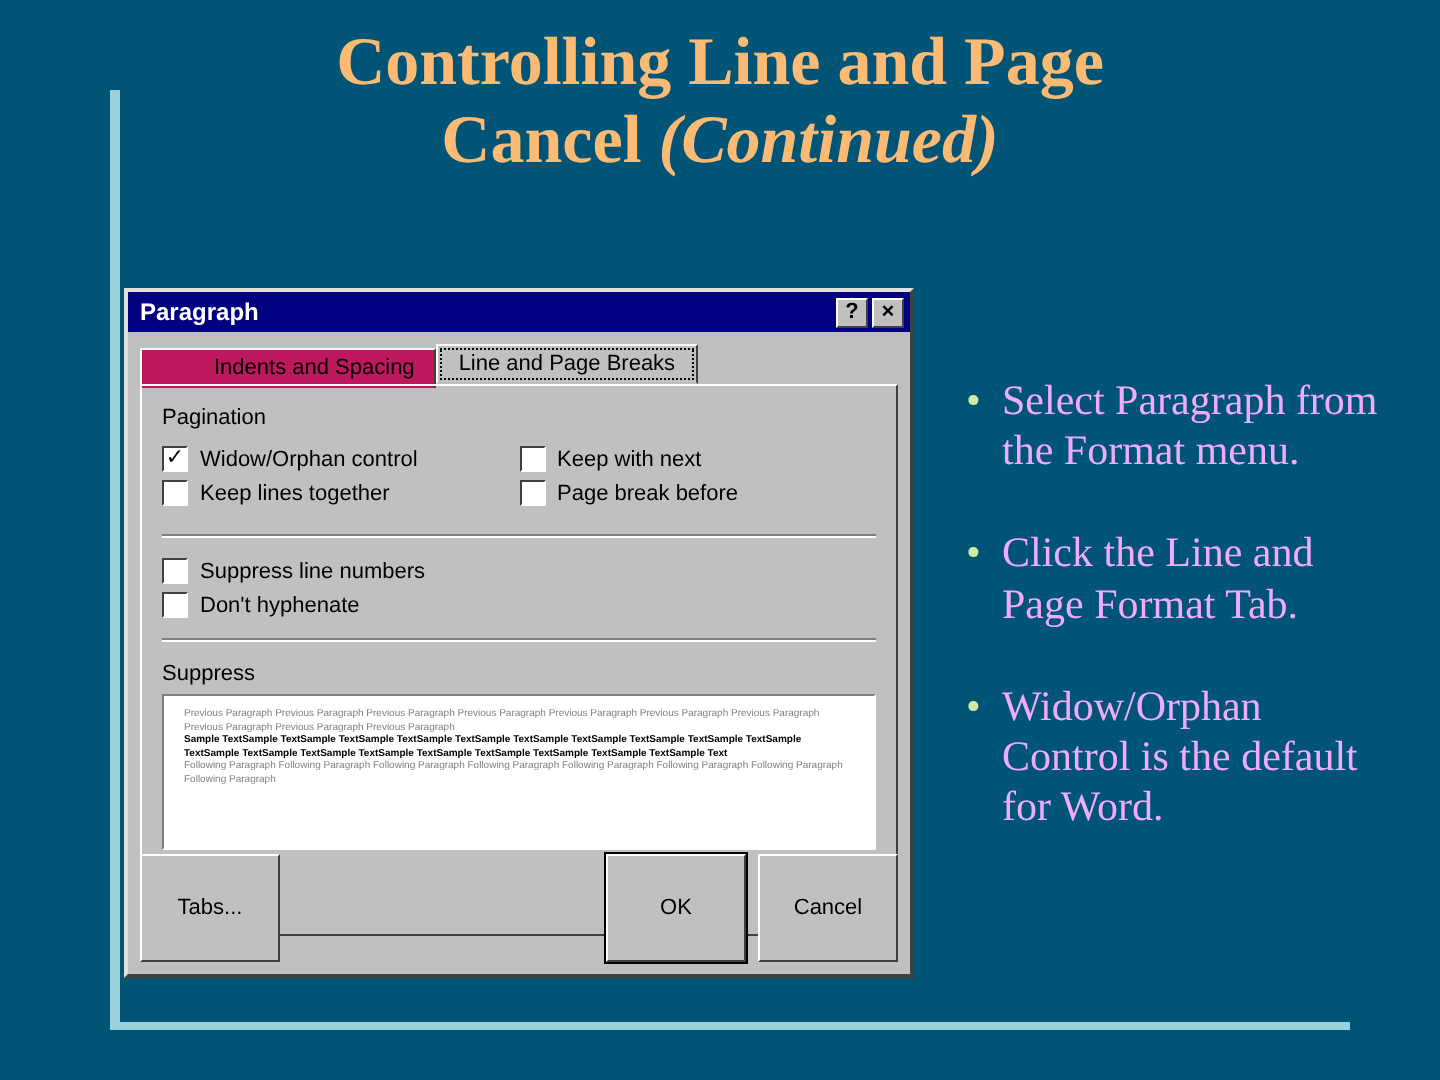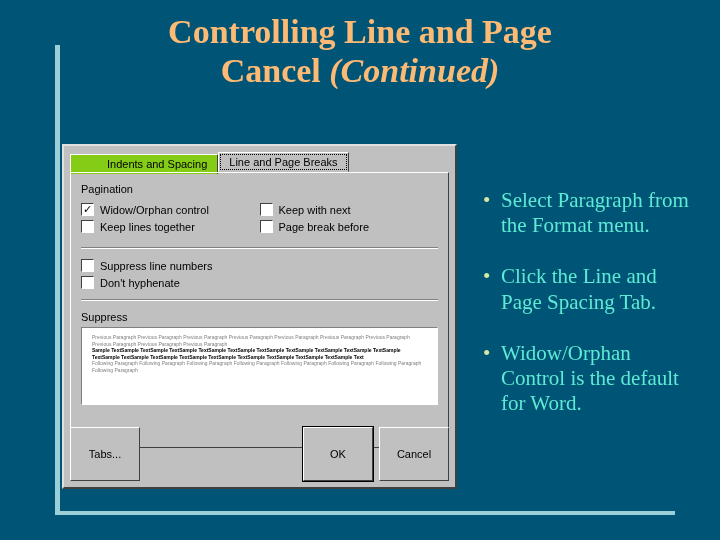--- a/index.html
+++ b/index.html
@@ -78,21 +78,21 @@
   .tab {
     padding: 3px 10px;
     background: #c0c0c0;
     border-top: 1px solid #fff;
     border-left: 1px solid #fff;
     border-right: 1px solid #404040;
     font-size: 11px;
     position: relative;
     margin-right: 0px;
   }
-  .tab.inactive { top: 2px; background: #84cc16; padding-left: 36px; }
+  .tab.inactive { top: 2px; background: #be185d; padding-left: 36px; }
   .tab.active {
     border-bottom: 1px solid #c0c0c0;
     z-index: 2;
     outline: 1px dotted #000;
     outline-offset: -3px;
   }
   .tabpanel {
     margin: 0 6px 6px 6px;
     border-top: 1px solid #fff;
     border-left: 1px solid #fff;
@@ -155,21 +155,21 @@
     text-align: center;
   }
   .btn.default { outline: 1px solid #000; }
   .btnrow .right { display: flex; gap: 6px; }
 
   
   .bullets {
     position: absolute;
     top: 188px; right: 25px;
     width: 212px;
-    color: #5eead4;
+    color: #f0abfc;
     font-size: 21px;
     line-height: 1.2;
   }
   .bullets li {
     list-style: none;
     margin-bottom: 26px;
     padding-left: 18px;
     position: relative;
   }
   .bullets li::before {
@@ -183,20 +183,25 @@
 <body>
 
 <div class="vline"></div>
 
 <h1 class="slide-title">
   <span>Controlling Line and Page</span><br>
   <span>Cancel </span><span class="em">(Continued)</span>
 </h1>
 
 <div class="dlg">
+  <div class="titlebar">
+    <span class="caption">Paragraph</span>
+    <span class="tbtn">?</span>
+    <span class="tbtn">×</span>
+  </div>
   <div class="tabs">
     <div class="tab inactive">Indents and Spacing</div>
     <div class="tab active">Line and Page Breaks</div>
   </div>
   <div class="tabpanel">
     <div class="section-label">Pagination</div>
     <div class="row">
       <div class="col">
         <div class="chk">
           <div class="chkbox">✓</div>
@@ -239,17 +244,17 @@
     <div class="btn">Tabs...</div>
     <div class="right">
       <div class="btn default">OK</div>
       <div class="btn">Cancel</div>
     </div>
   </div>
 </div>
 
 <ul class="bullets">
   <li>Select Paragraph from the Format menu.</li>
-  <li>Click the Line and Page Spacing Tab.</li>
+  <li>Click the Line and Page Format Tab.</li>
   <li>Widow/Orphan Control is the default for Word.</li>
 </ul>
 
 <div class="divider"></div>
 
 </body></html>

